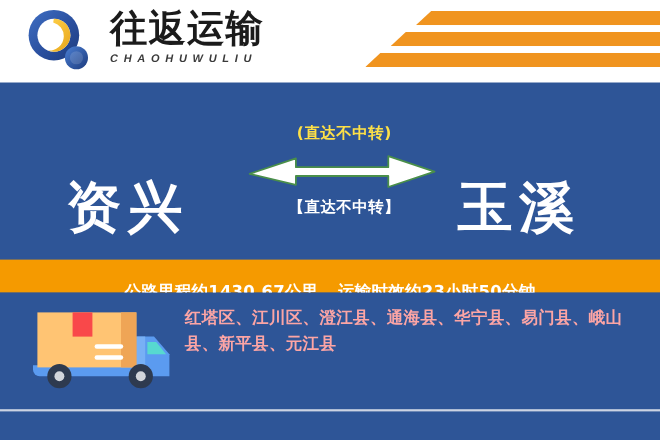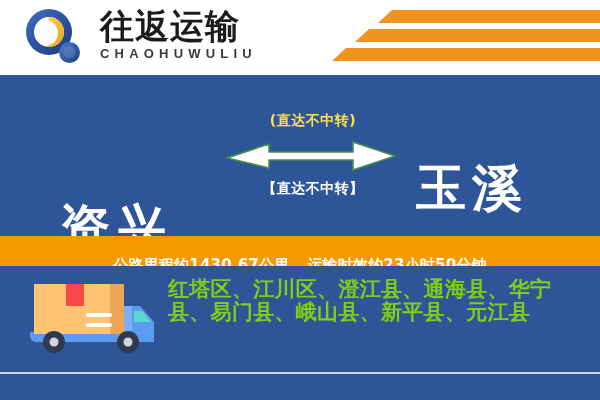--- a/index.html
+++ b/index.html
@@ -17,22 +17,22 @@
   .logo-mark{position:absolute;left:0;top:0;width:62px;height:58px;}
 
   .brand{position:absolute;left:100px;top:6px;width:190px;height:64px;}
   .brand-cn{
     font-family:"DejaVu Sans","Liberation Sans",sans-serif;
     font-size:34px;font-weight:700;color:#1b1b1b;letter-spacing:1px;
     line-height:40px;white-space:nowrap;
   }
   .brand-en{
     font-family:"Liberation Sans",sans-serif;
-    font-size:13px;font-weight:700;color:#3a3a3a;
-    letter-spacing:5.2px;line-height:14px;white-space:nowrap;margin-top:1px;
+    font-size:10px;font-weight:700;color:#3a3a3a;
+    letter-spacing:5.2px;line-height:14px;white-space:nowrap;margin-top:1px;font-style:italic;
   }
 
   .stripes{position:absolute;left:330px;top:8px;width:290px;height:60px;}
   .stripe{position:absolute;height:13px;background:#f0941f;}
   .stripe.s1{left:48px;top:2px;width:252px;
     clip-path:polygon(14px 0,100% 0,100% 100%,0 100%);}
   .stripe.s2{left:25px;top:21px;width:275px;
     clip-path:polygon(14px 0,100% 0,100% 100%,0 100%);}
   .stripe.s3{left:2px;top:40px;width:298px;
     clip-path:polygon(14px 0,100% 0,100% 100%,0 100%);}
@@ -40,21 +40,21 @@
   
   .route{position:absolute;left:0;top:76px;width:600px;height:157px;background:#2e5597;}
 
   .city{
     position:absolute;top:112px;
     font-family:"DejaVu Sans","Liberation Sans",sans-serif;
     font-size:50px;font-weight:700;color:#ffffff;
     letter-spacing:6px;white-space:nowrap;line-height:50px;
     transform:translateY(-50%);
   }
-  .city.from{left:60px;margin-top:40px;}
+  .city.from{left:60px;}
   .city.to{left:416px;text-align:right;}
 
   .mid{position:absolute;left:238px;top:36px;width:150px;height:100px;}
   .mid-top{
     position:absolute;left:0;top:0;width:150px;text-align:center;
     font-family:"DejaVu Sans","Liberation Sans",sans-serif;
     font-size:14px;font-weight:700;color:#fde047;white-space:nowrap;
     letter-spacing:0.5px;
   }
   .arrow{position:absolute;left:-13px;top:26px;width:172px;height:34px;}
@@ -78,22 +78,22 @@
   }
   .infobar-gap{display:inline-block;width:18px;}
 
   
   .bottom{position:absolute;left:0;top:266px;width:600px;height:134px;background:#2e5597;}
 
   .truck{position:absolute;left:28px;top:14px;width:130px;height:76px;}
 
   .areas{
     position:absolute;left:168px;top:12px;width:412px;
-    font-family:Liberation Serif, serif;
-    font-size:21px;font-weight:700;color:#84cc16;
+    font-family:Liberation Sans, sans-serif;
+    font-size:15px;font-weight:700;color:#fca5a5;
     line-height:23px;letter-spacing:0.3px;
   }
 
   .divider{position:absolute;left:0;top:106px;width:600px;height:2px;background:#e8eaf0;opacity:.85;}
 </style>
 </head>
 <body>
 
 <div class="banner">
 

